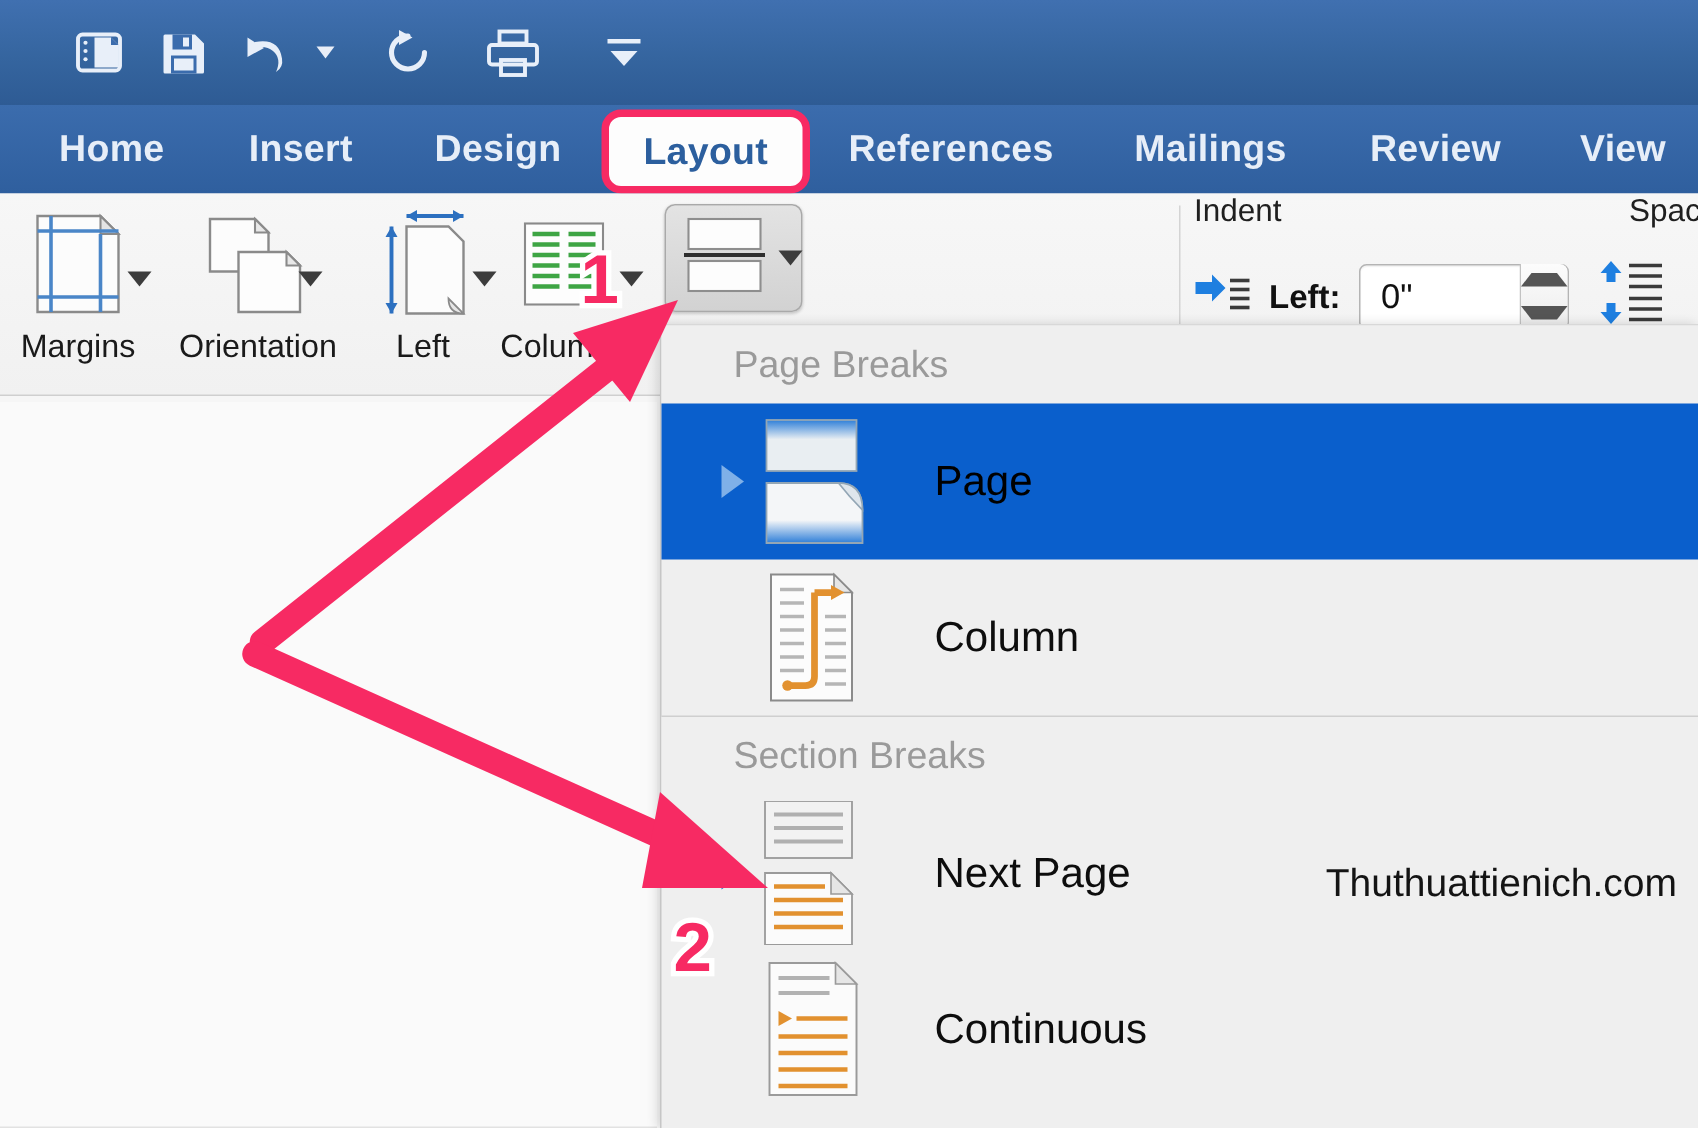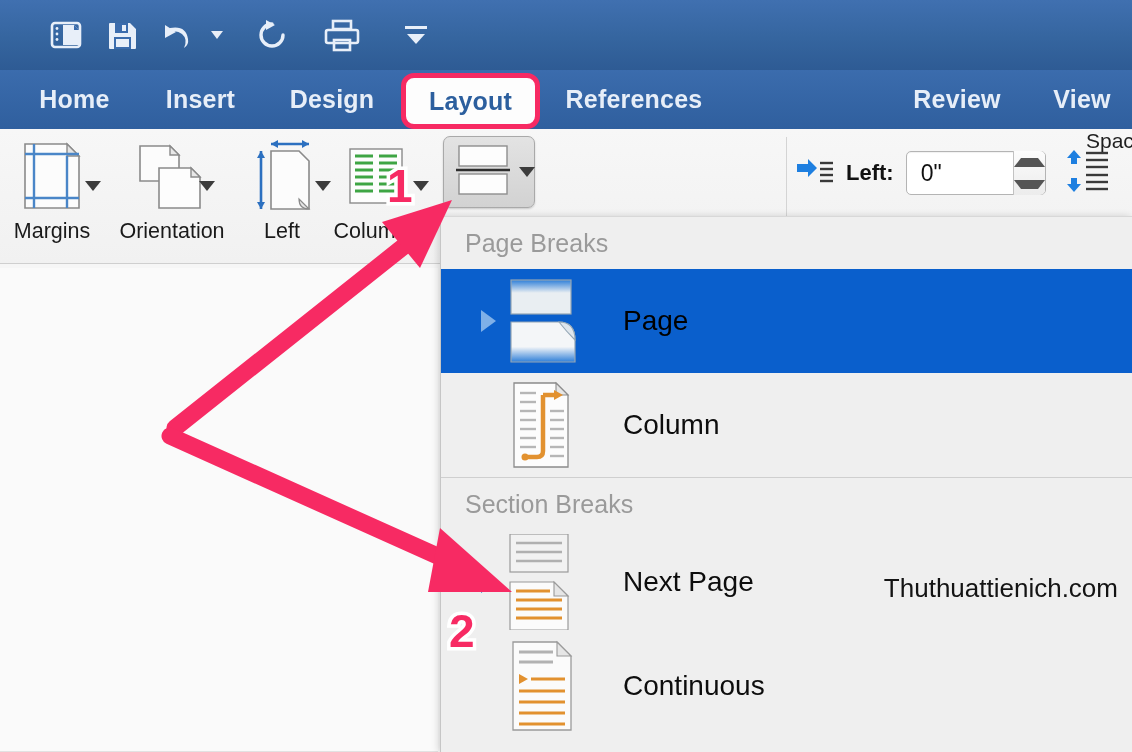--- a/index.html
+++ b/index.html
@@ -145,21 +145,21 @@
   .menu {
     position: absolute; left: 440px; top: 216px;
     width: 692px; height: 536px;
     background: #efefef;
     border-left: 1px solid #c6c6c6;
     border-top: 1px solid #d8d8d8;
     box-shadow: -2px 0 7px rgba(0,0,0,.14);
   }
   .menu-header {
     height: 52px; display: flex; align-items: center;
-    padding-left: 24px;
+    padding-left: 48px;
     font-size: 25px; color: #9a9a9a;
     background: #efefef;
   }
   .menu-item {
     display: flex; align-items: center; height: 104px;
     position: relative;
   }
   .menu-item.selected { background: #0a5fcc; }
   .menu-item .mi-marker {
     width: 34px; display: flex; align-items: center; justify-content: center;
@@ -260,20 +260,23 @@
       <span>Insert</span>
     </div>
     <div class="tab" style="left:272px;width:120px">
       <span>Design</span>
     </div>
     <div class="tab active" style="left:401px;width:139px">
       <span>Layout</span>
     </div>
     <div class="tab" style="left:553px;width:162px">
       <span>References</span>
+    </div>
+    <div class="tab" style="left:733px;width:148px">
+      <span>Mailings</span>
     </div>
     <div class="tab" style="left:898px;width:118px">
       <span>Review</span>
     </div>
     <div class="tab" style="left:1034px;width:96px">
       <span>View</span>
     </div>
   </div>
 
   <div class="ribbon">
@@ -381,20 +384,21 @@
       </div>
       <div class="lntext">Line Numbers</div>
       <div>
           <div class="caret-dn"></div>
         </div>
     </div>
 
     <div class="vsep" style="left:786px"></div>
 
     <div class="indent-group">
+      <div class="grp-title">Indent</div>
       <div class="indent-row">
         <div>
           <svg width="38" height="26" viewBox="0 0 38 26">
             <path d="M1 6 h11 v-5 l9 9 l-9 9 v-5 h-11z" fill="#1e7fe0"></path>
             <g stroke="#3a3a3a" stroke-width="2.4">
               <line x1="24" y1="5" x2="37" y2="5"></line>
               <line x1="24" y1="11" x2="37" y2="11"></line>
               <line x1="24" y1="17" x2="37" y2="17"></line>
               <line x1="24" y1="23" x2="37" y2="23"></line>
             </g>

